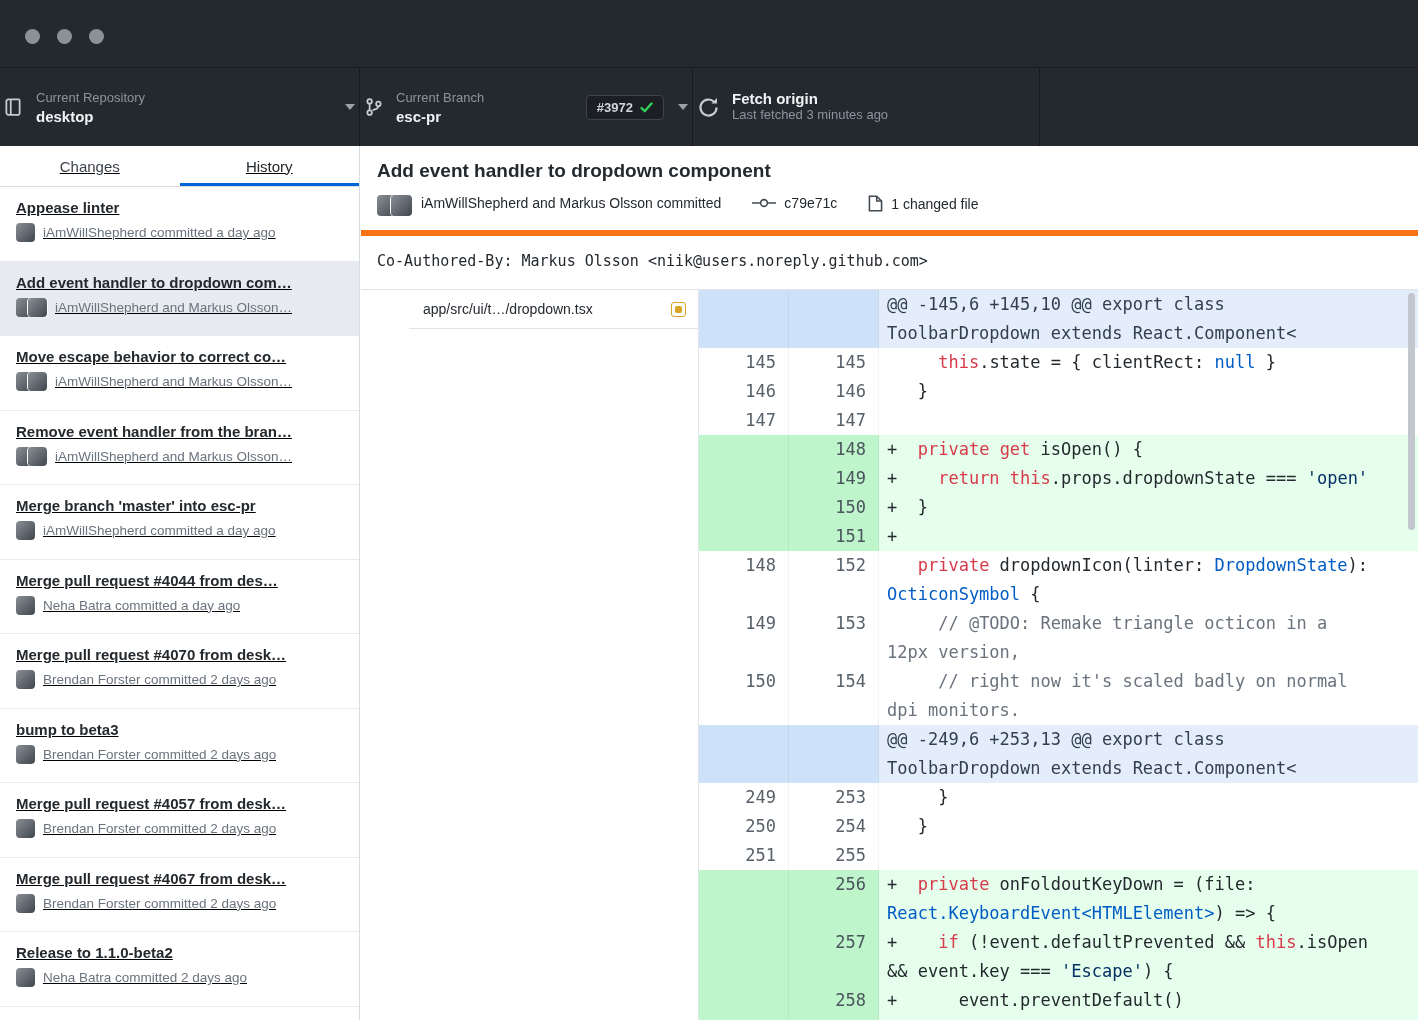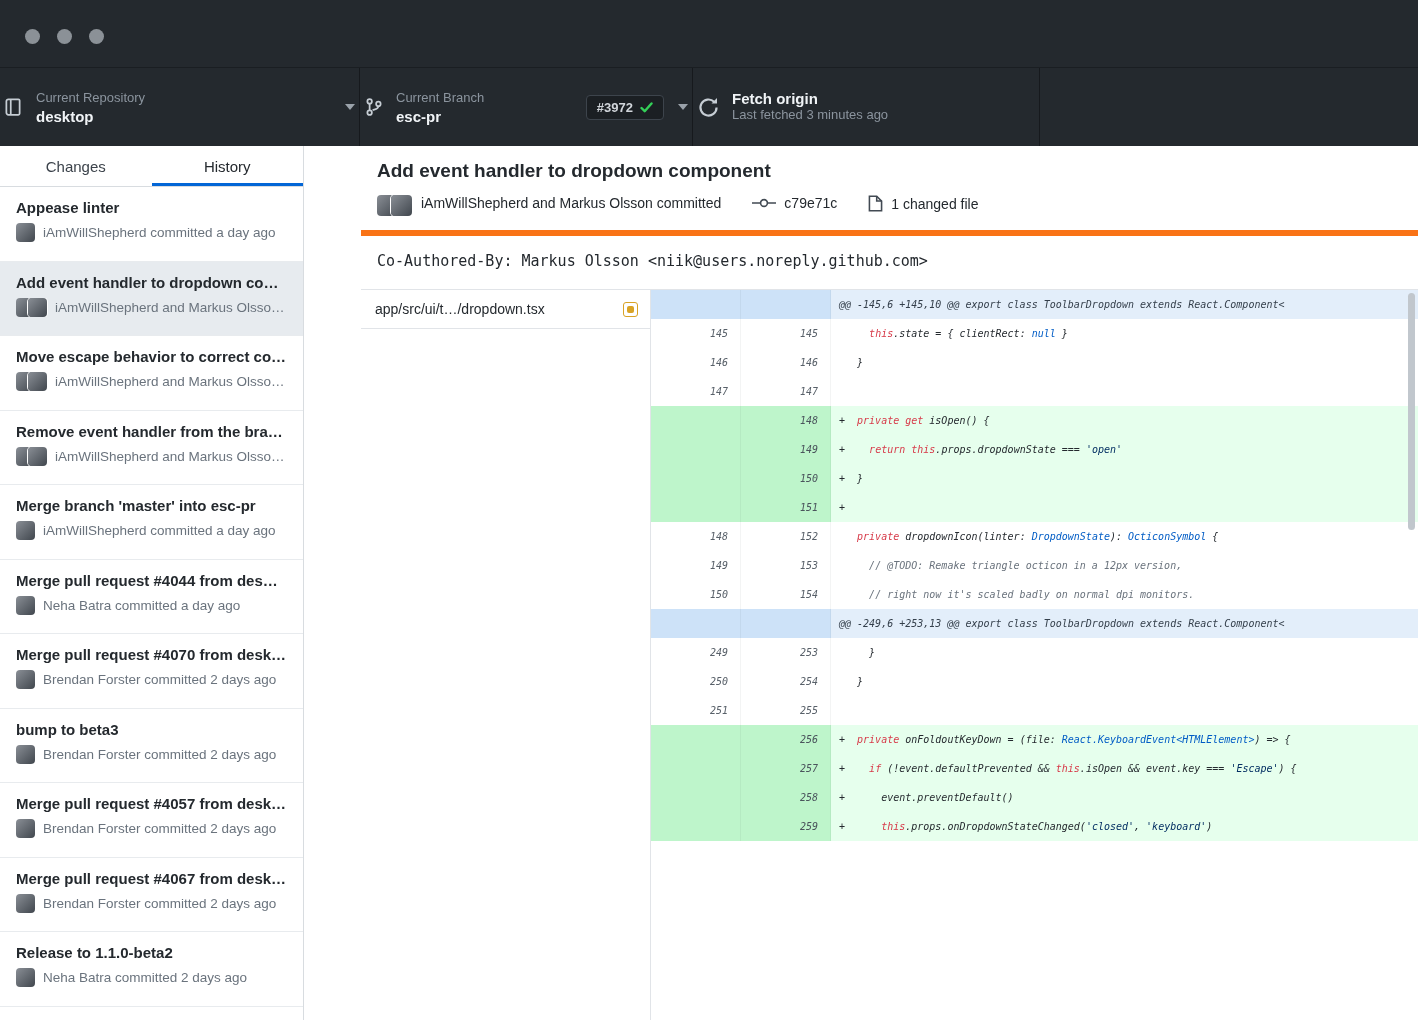--- a/index.html
+++ b/index.html
@@ -22,22 +22,22 @@
   .tb-text{margin-left:12px;min-width:0;}
   .tb-label{font-size:13px;color:#8b949e;margin-bottom:3px;}
   .tb-value{font-size:15px;font-weight:700;color:#f0f3f6;}
   .tb-spacer{flex:1}
   .chev{width:0;height:0;border-left:5px solid transparent;border-right:5px solid transparent;
         border-top:6px solid #9aa2aa;margin-left:14px;flex:none;}
   .pr-badge{display:flex;align-items:center;gap:7px;background:#1b1f23;border:1px solid #3d444c;
             border-radius:4px;padding:4px 10px;font-size:13px;font-weight:700;color:#d1d5da;flex:none;}
 
   
-  .sidebar{position:absolute;top:146px;left:0;width:304px;bottom:0;background:#fff;
-           border-right:1px solid #d8dce0;box-sizing:border-box;overflow:hidden;}
+  .sidebar{position:absolute;top:146px;left:0;width:360px;bottom:0;background:#fff;
+           border-right:1px solid #d8dce0;box-sizing:border-box;overflow:hidden;text-decoration:underline;}
   .tabs{display:flex;height:40px;border-bottom:1px solid #d8dce0;}
   .tab{flex:1;display:flex;align-items:center;justify-content:center;font-size:15px;
        color:#3c434b;cursor:pointer;}
   .tab.active{color:#24292e;box-shadow:inset 0 -3px 0 #0366d6;}
   .commit-item{box-sizing:border-box;height:74.5px;padding:12px 16px 0;
                border-bottom:1px solid #e8ebee;cursor:pointer;}
   .commit-item.selected{background:#e7ebef;}
   .commit-item-title{font-size:15px;font-weight:700;color:#24292e;white-space:nowrap;
                      overflow:hidden;text-overflow:ellipsis;margin-bottom:7px;}
   .commit-item-meta{display:flex;align-items:center;gap:8px;font-size:13.5px;color:#6a737d;
@@ -51,34 +51,34 @@
   
   .main{position:absolute;left:361px;top:146px;right:0;bottom:0;background:#fff;}
   .commit-header{height:90px;box-sizing:border-box;padding:14px 16px 0;border-bottom:6px solid #f97316;}
   .commit-title{font-size:19px;font-weight:700;color:#24292e;margin-bottom:13px;}
   .commit-meta{display:flex;align-items:flex-start;font-size:14px;color:#24292e;gap:9px;}
   .commit-meta .avatar{width:21px;height:21px;}
   .meta-group{display:flex;align-items:center;gap:8px;margin-left:22px;}
   .sha{color:#24292e;}
   .commit-desc{height:54px;box-sizing:border-box;padding:16px 16px 0;border-bottom:1px solid #e1e4e8;
                font-family:"DejaVu Sans Mono",monospace;font-size:15px;color:#24292e;white-space:nowrap;overflow:hidden;}
-  .content-row{position:absolute;top:144px;left:0;right:0;bottom:0;display:flex;}
+  .content-row{position:absolute;top:144px;left:0;right:0;bottom:0;display:flex;padding-left:48px;}
 
   
   .file-list{width:290px;flex:none;border-right:1px solid #e1e4e8;box-sizing:border-box;background:#fff;}
   .file-row{height:38px;display:flex;align-items:center;justify-content:space-between;gap:8px;
             padding:0 12px 0 14px;border-bottom:1px solid #e1e4e8;font-size:14px;color:#24292e;cursor:pointer;}
   .file-path{overflow:hidden;text-overflow:ellipsis;white-space:nowrap;}
   .mod-icon{width:13px;height:13px;border:1.5px solid #d9a326;border-radius:3px;position:relative;flex:none;}
   .mod-icon::after{content:"";position:absolute;left:3px;top:3px;right:3px;bottom:3px;
                    border-radius:2px;background:#d9a326;}
 
   
   .diff{flex:1;position:relative;overflow:hidden;background:#fff;
-        font-family:"DejaVu Sans Mono",monospace;font-size:10px;font-style:italic;}
+        font-family:"DejaVu Sans Mono",monospace;font-size:17px;}
   .diff-row{display:flex;align-items:stretch;}
   .g-old,.g-new{flex:none;width:90px;box-sizing:border-box;text-align:right;padding-right:12px;
                 color:#586069;line-height:29px;border-right:1px solid rgba(27,31,35,0.05);}
   .code{flex:1;line-height:29px;padding:0 40px 0 8px;white-space:pre-wrap;overflow-wrap:break-word;
         color:#24292e;min-width:0;}
   .diff-row.hunk .g-old,.diff-row.hunk .g-new{background:#cde2f8;}
   .diff-row.hunk .code{background:#e3eefa;color:#343f4b;}
   .diff-row.add .g-old,.diff-row.add .g-new{background:#bef5cb;color:#4a545c;}
   .diff-row.add .code{background:#e6ffed;}
   .seg-d{color:#24292e}.seg-k{color:#d73a49}.seg-s{color:#032f62}

